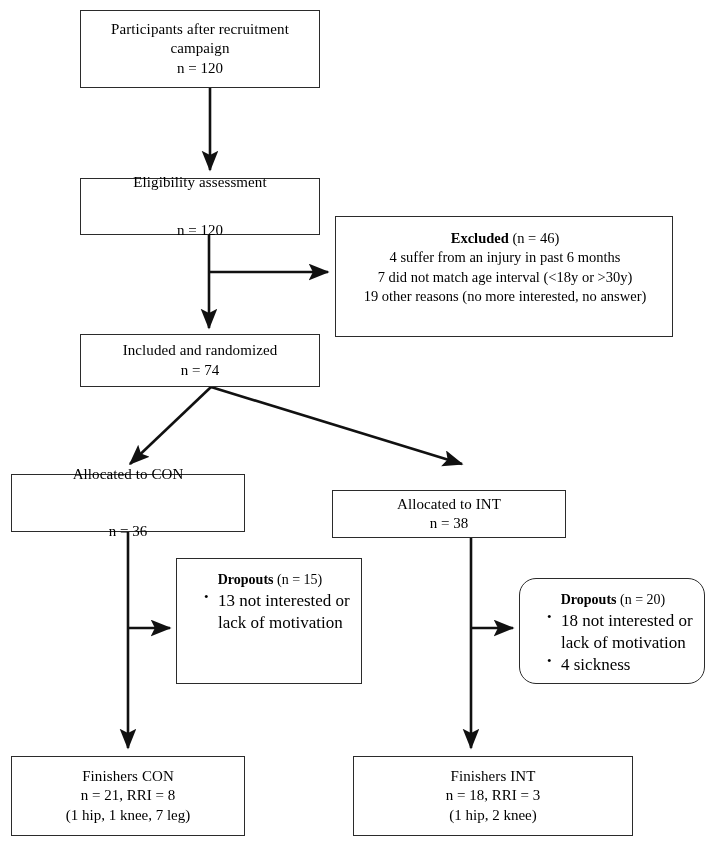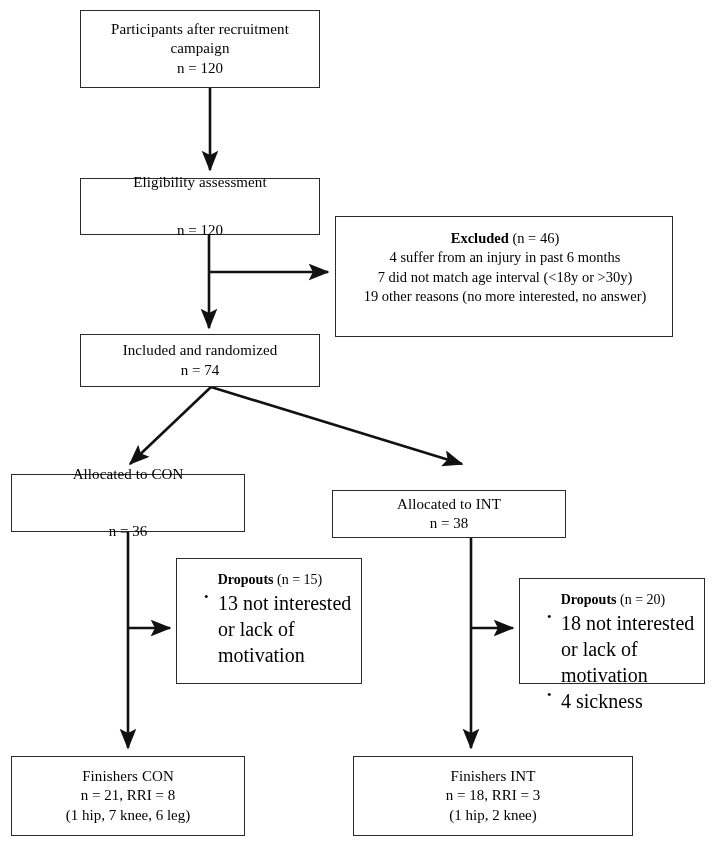--- a/index.html
+++ b/index.html
@@ -69,21 +69,21 @@
     font-size: 14px;
     line-height: 1.3;
     margin-bottom: 1px;
     white-space: nowrap;
   }
   .drop-head b { font-weight: bold; }
   ul.drop-list {
     margin: 0;
     padding: 0 0 0 16px;
     list-style: none;
-    font-size: 20px;
+    font-size: 17px;
     line-height: 1.3;
   }
   ul.drop-list li {
     position: relative;
     padding-left: 14px;
     margin-bottom: 0px;
   }
   ul.drop-list li::before {
     content: "\2022";
     position: absolute;
@@ -162,35 +162,35 @@
   <div class="node left-align" style="left:176px; top:558px; width:186px; height:126px;">
     <div class="drop-head">
       <b>Dropouts</b>
       <span>(n = 15)</span>
     </div>
     <ul class="drop-list">
       <li>13 not interested or lack of motivation</li>
     </ul>
   </div>
 
-  <div class="node left-align" style="left:519px; top:578px; width:186px; height:106px;">
+  <div class="node left-align" style="left:519px; top:578px; width:186px; height:106px;border-radius:17px;">
     <div class="drop-head">
       <b>Dropouts</b>
       <span>(n = 20)</span>
     </div>
     <ul class="drop-list">
       <li>18 not interested or lack of motivation</li>
       <li>4 sickness</li>
     </ul>
   </div>
 
   <div class="node" style="left:11px; top:756px; width:234px; height:80px;">
     <div class="ttl ln">Finishers CON</div>
     <div class="ln">n = 21, RRI = 8</div>
-    <div class="ln">(1 hip, 7 knee, 6 leg)</div>
+    <div class="ln">(1 hip, 1 knee, 7 leg)</div>
   </div>
 
   <div class="node" style="left:353px; top:756px; width:280px; height:80px;">
     <div class="ttl ln">Finishers INT</div>
     <div class="ln">n = 18, RRI = 3</div>
     <div class="ln">(1 hip, 2 knee)</div>
   </div>
 
 </div>
 

